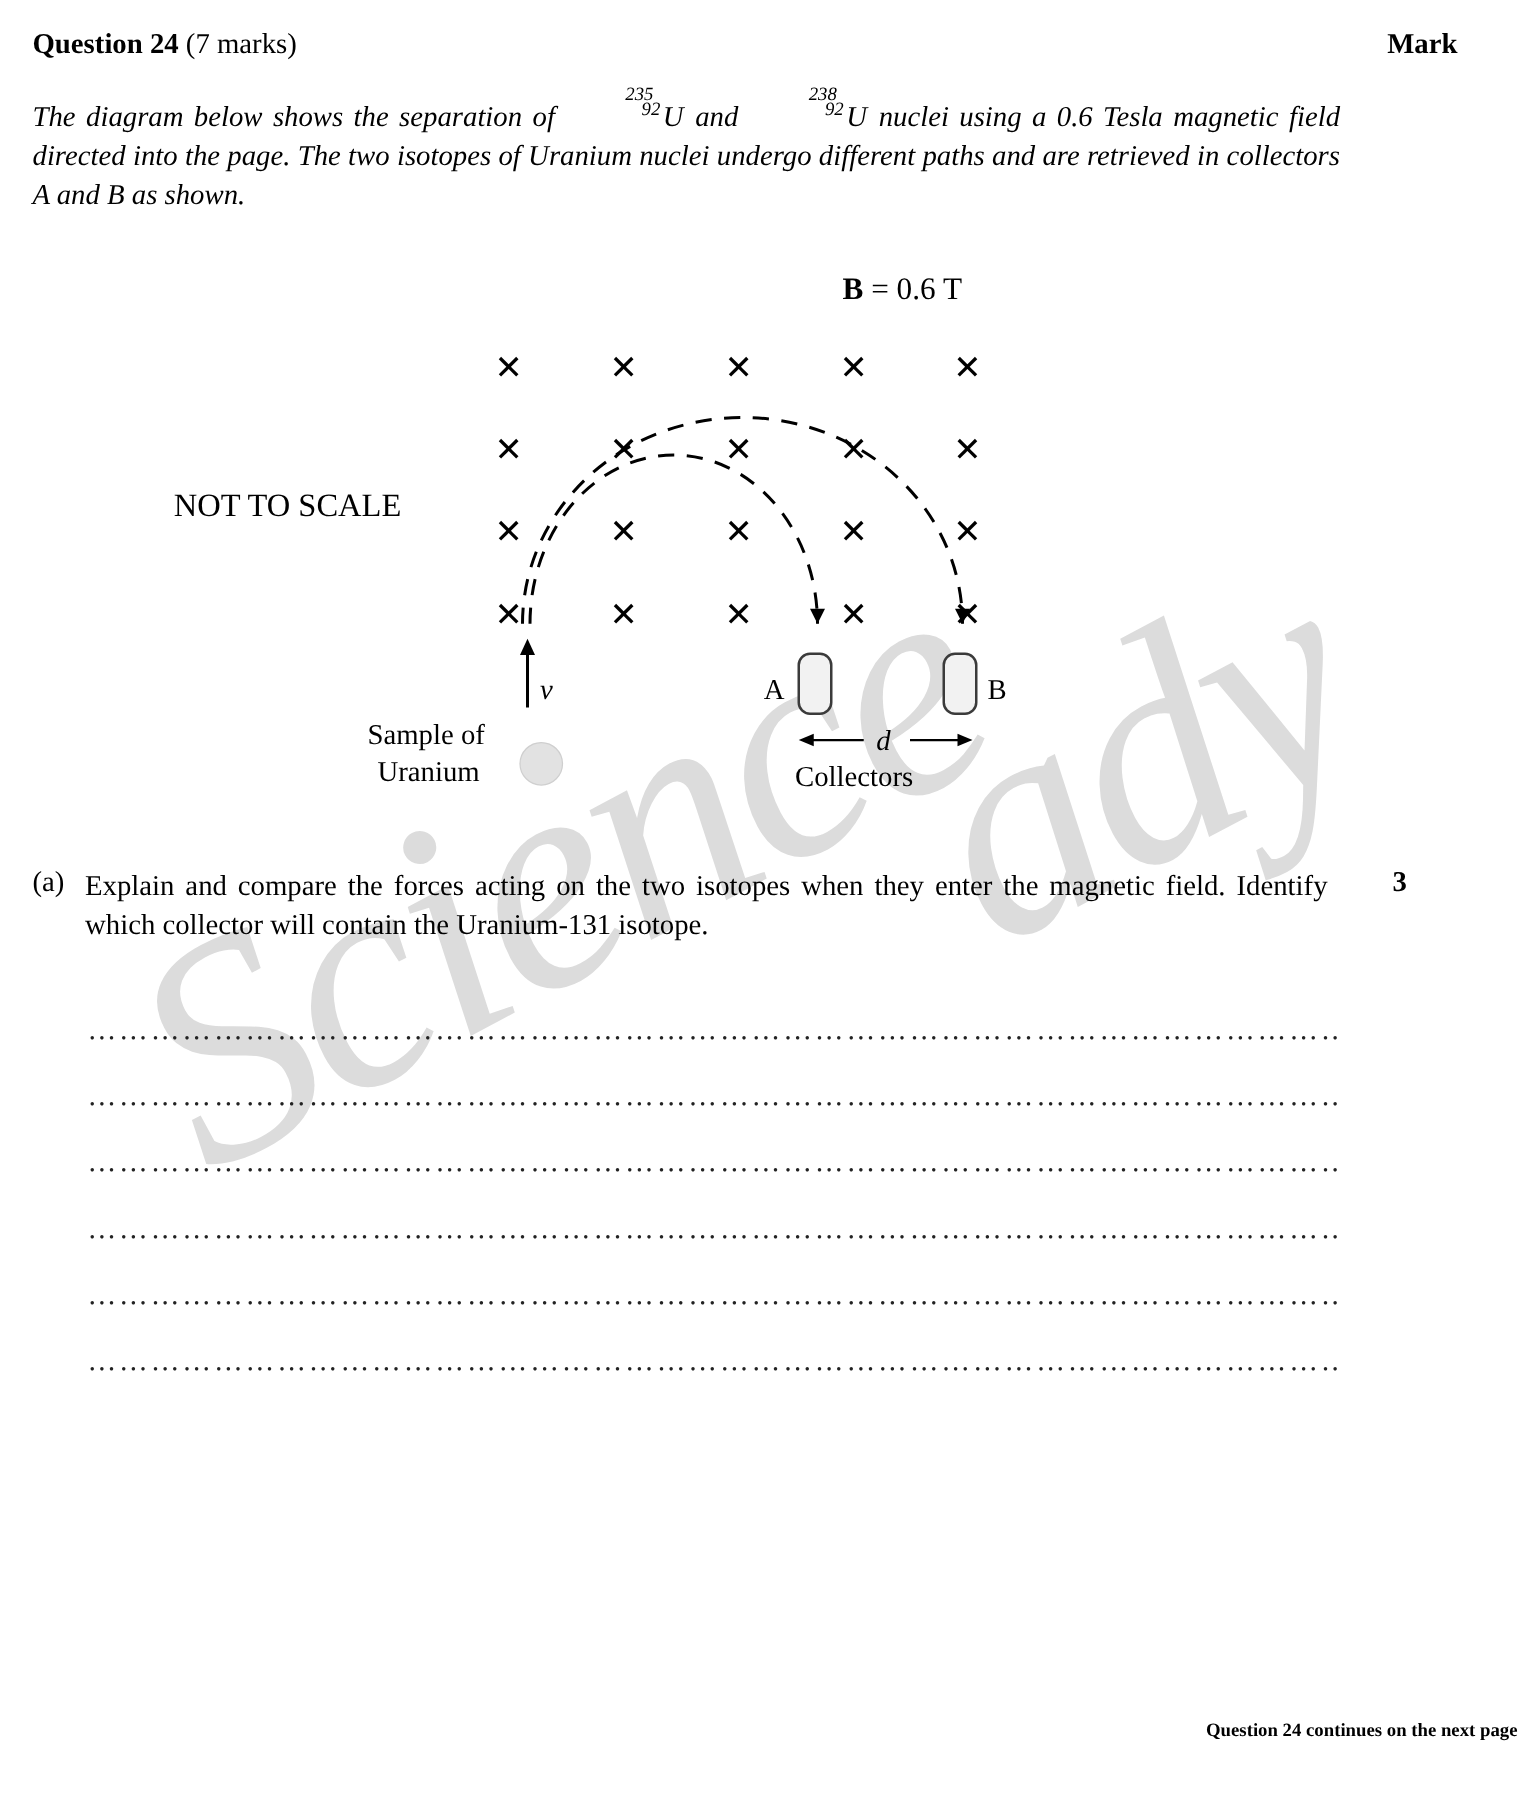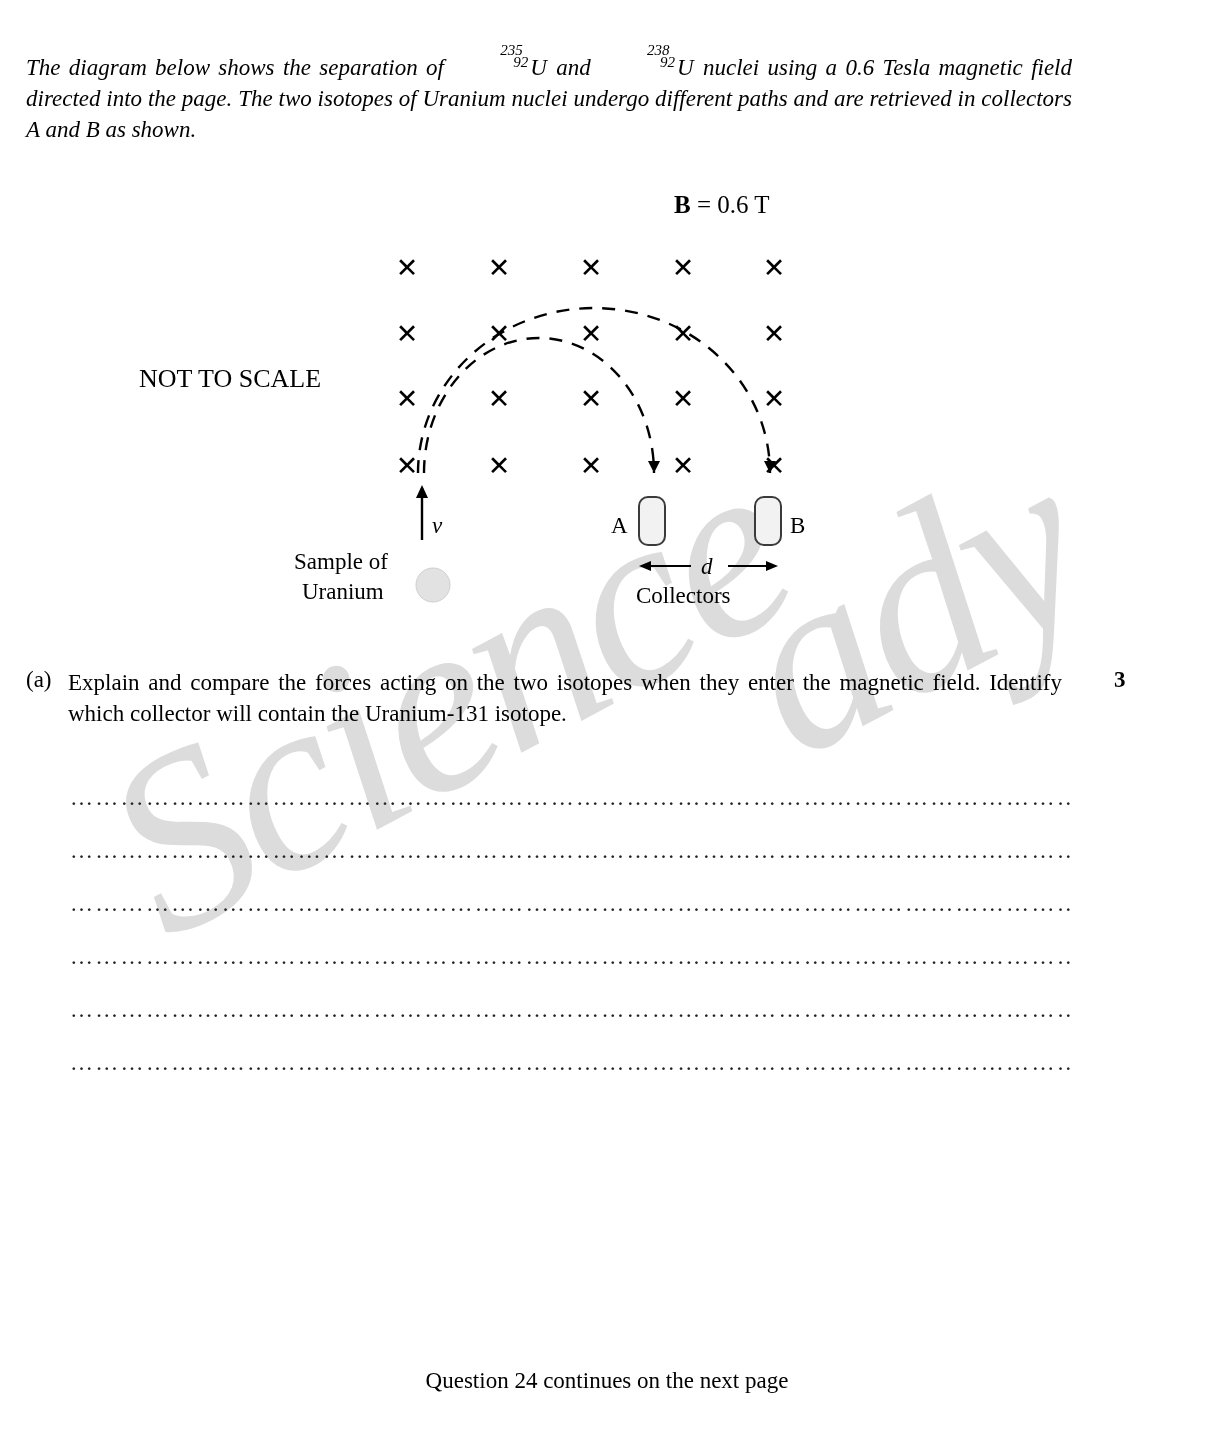--- a/index.html
+++ b/index.html
@@ -151,38 +151,45 @@
     line-height: 53px;
     overflow: hidden;
     white-space: nowrap;
   }
 
   .footer {
     position: absolute;
     left: 0;
     right: 0;
     bottom: 44px;
-    text-align: center;
-    font-weight: normal;
-    font-size: 23px;
+    text-align: right;
+    font-weight: bold;
+    font-size: 15px;
     z-index: 2;
   }
 </style>
 </head>
 <body>
 
 <div class="page">
 
   <div class="watermark">
     <span class="wm-text wm-1">Science</span>
     <span class="wm-text wm-2">ady</span>
   </div>
 
   <div class="content">
 
+    <div class="qhead">
+      <div class="qtitle">
+        <b>Question 24</b>
+        <span>(7 marks)</span>
+      </div>
+      <div class="mark">Mark</div>
+    </div>
 
 
     <p class="body-text second"><span>The diagram below shows the separation of </span><span class="nuclide"><span class="pre"><span class="sup">235</span><span class="sub">92</span></span><span>U</span></span><span> and </span><span class="nuclide"><span class="pre"><span class="sup">238</span><span class="sub">92</span></span><span>U</span></span><span> nuclei using a 0.6 Tesla magnetic field directed into the page. The two isotopes of Uranium nuclei undergo different paths and are retrieved in collectors A and B as shown.</span></p>
 
     <div class="diagram">
       <svg width="1120" height="470" viewBox="0 0 1120 470" xmlns="http://www.w3.org/2000/svg">
 
         <text id="svg-field-label" x="648" y="58" font-family="Liberation Serif, serif" font-size="25">
           <tspan font-weight="bold">B</tspan><tspan> = 0.6 T</tspan>
         </text>

